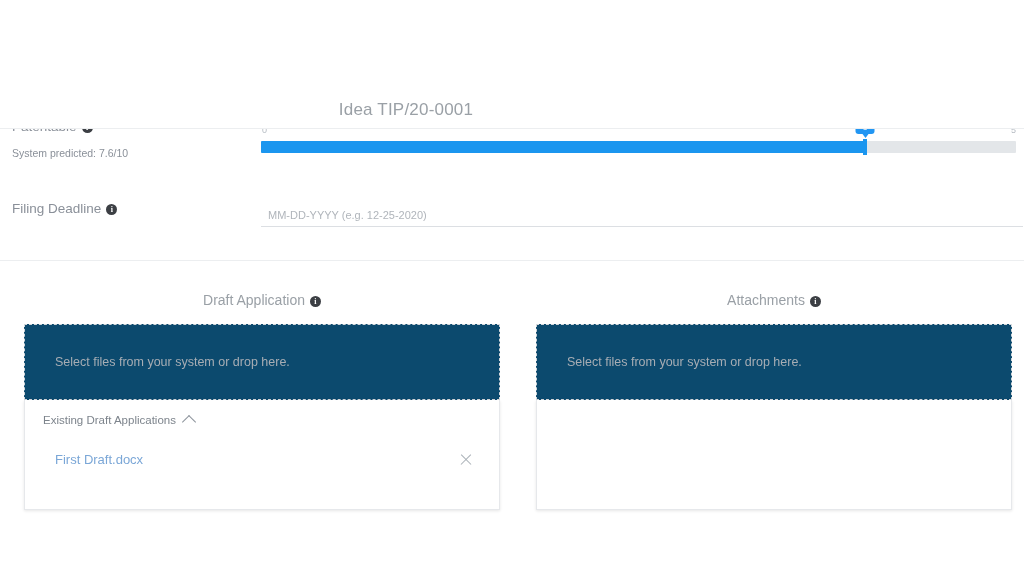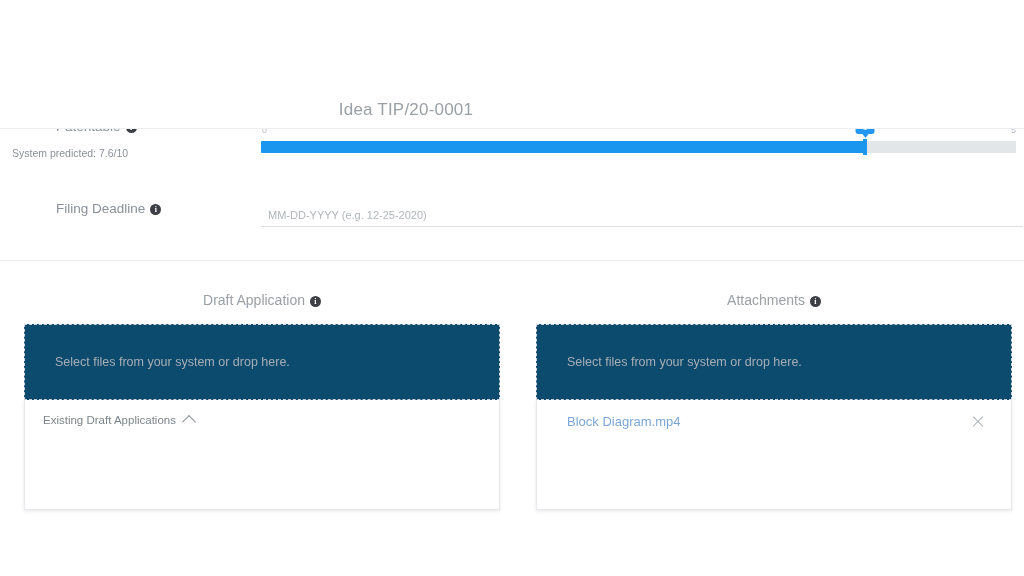--- a/index.html
+++ b/index.html
@@ -54,21 +54,20 @@
   .field-label {
     position: absolute;
     left: 12px;
     top: 0;
     font-size: 13.5px;
     color: #8a9099;
     white-space: nowrap;
     display: flex;
     align-items: center;
     gap: 5px;
-    margin-left: 44px;
   }
   .field-sub {
     position: absolute;
     left: 12px;
     top: 28px;
     font-size: 10.5px;
     color: #8a9099;
     white-space: nowrap;
   }
 
@@ -320,31 +319,31 @@
       <i class="info-icon">i</i>
     </div>
     <div class="dropzone">
       <span>Select files from your system or drop here.</span>
     </div>
     <div class="existing-card">
       <div class="existing-header">
         <span>Existing Draft Applications</span>
         <span class="chevron-up"></span>
       </div>
+      <div class="file-row">
+        <a class="file-link">First Draft.docx</a>
+        <span class="remove-icon"></span>
+      </div>
     </div>
   </div>
 
   <div class="column">
     <div class="column-title">
       <span>Attachments</span>
       <i class="info-icon">i</i>
     </div>
     <div class="dropzone">
       <span>Select files from your system or drop here.</span>
     </div>
     <div class="existing-card">
-      <div class="file-row">
-        <a class="file-link">Block Diagram.mp4</a>
-        <span class="remove-icon"></span>
-      </div>
     </div>
   </div>
 </div>
 
 </body></html>

